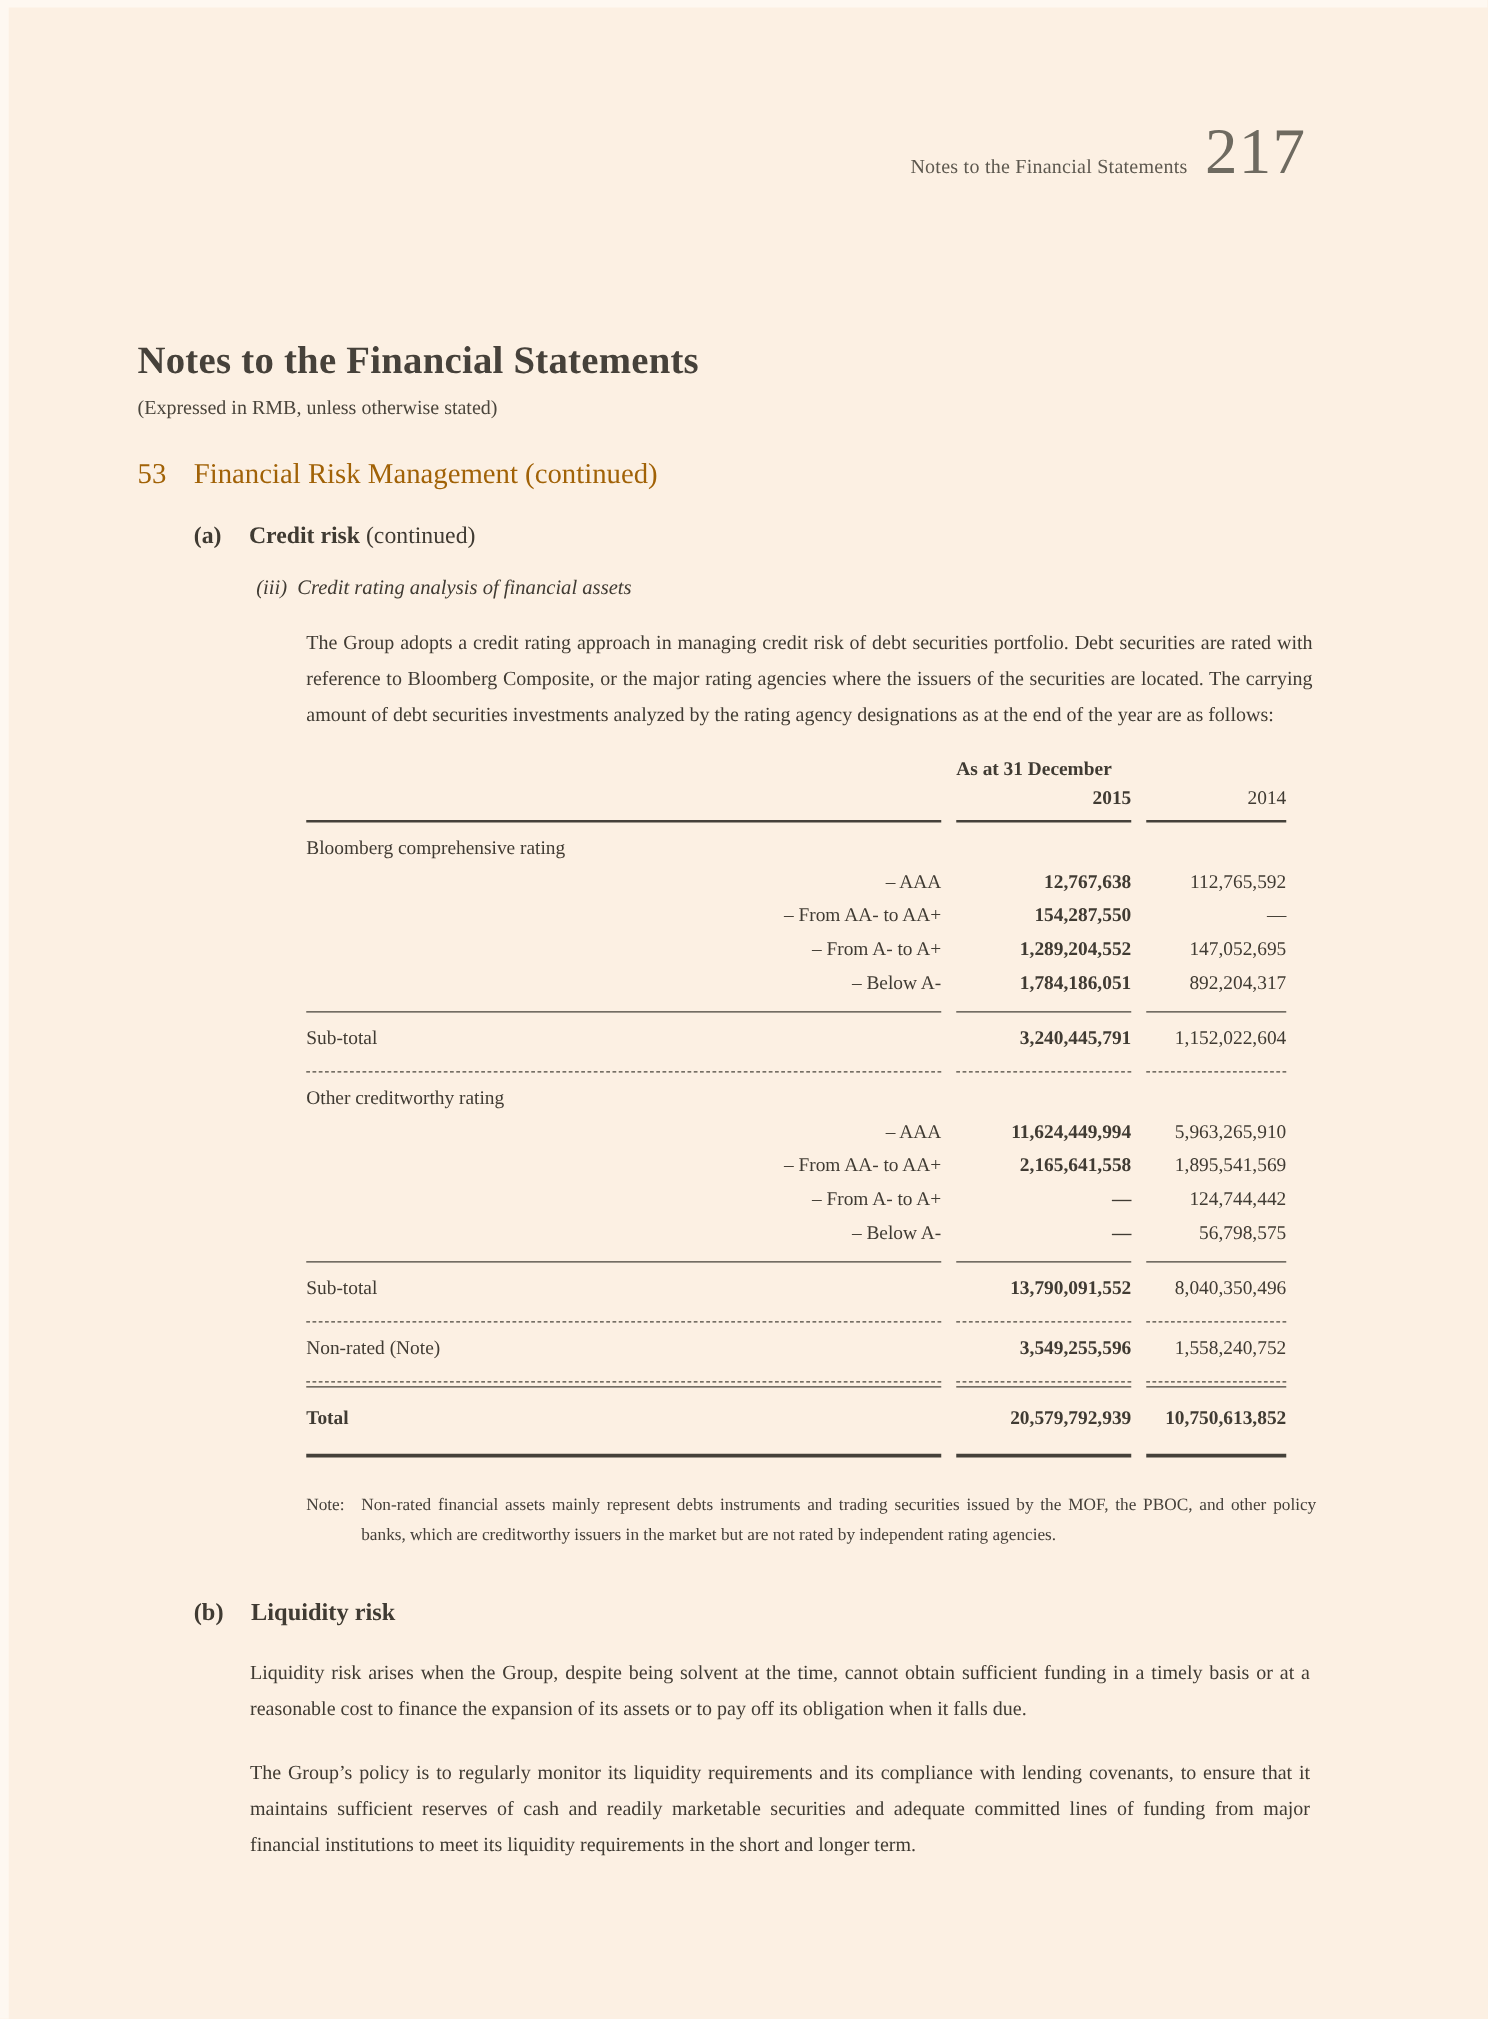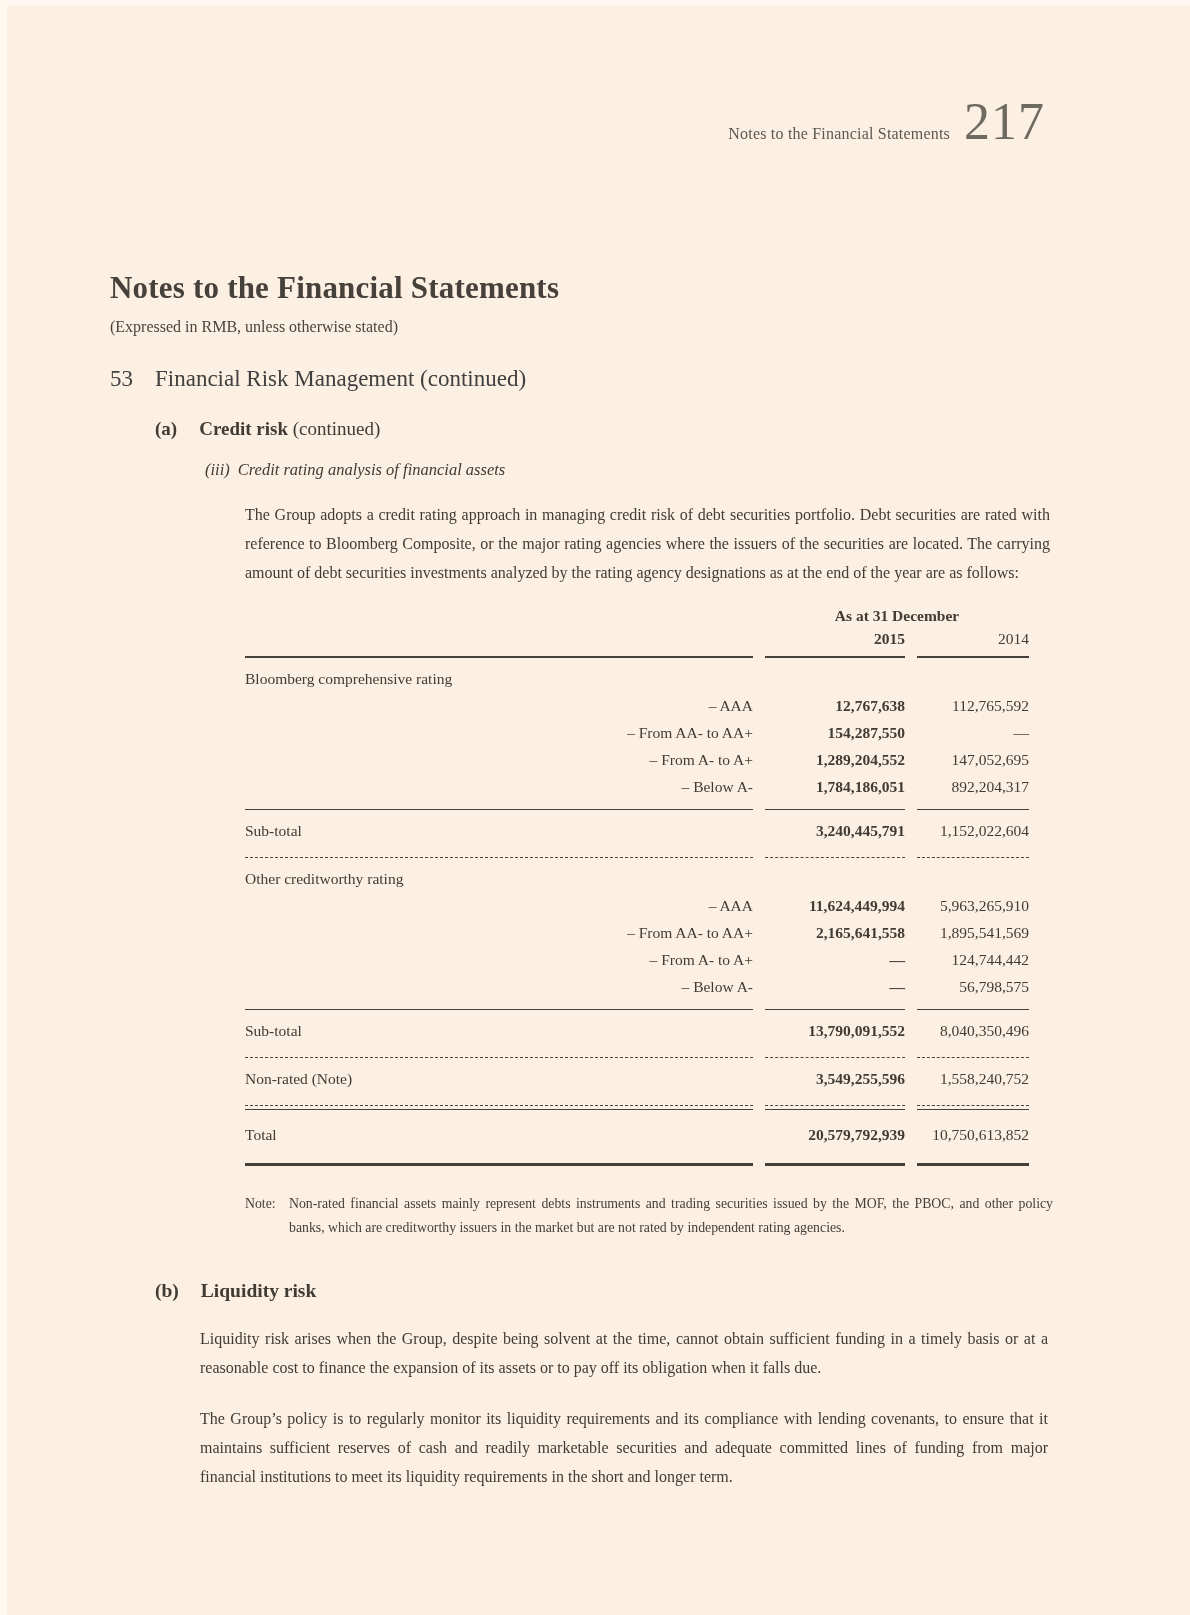--- a/index.html
+++ b/index.html
@@ -59,21 +59,21 @@
   }
   .doc-subtitle {
     margin-top: 12px;
     font-size: 16px;
     color: #4a453c;
   }
 
   .section-heading {
     margin-top: 30px;
     font-size: 23px;
-    color: #404040;
+    color: #a16207;
     display: flex;
     gap: 22px;
   }
 
   .sub-a {
     margin-top: 26px;
     margin-left: 45px;
     display: flex;
     gap: 22px;
     font-size: 19px;
@@ -119,33 +119,32 @@
     overflow: visible;
     white-space: nowrap;
   }
   .col-label { width: 508px; }
   .col-2015  { width: 140px; }
   .col-2014  { width: 112px; }
 
   .c-num { text-align: right; }
   td.c-2015 { font-weight: 700; }
   .c-grouphead {
-    text-align: center;
     font-weight: 700;
     padding-bottom: 2px;
   }
   .row-years td { padding-bottom: 7px; }
   .row-years .c-2015 { font-weight: 700; }
   .row-years .c-2014 { font-weight: 400; }
 
   .row-group td { padding-top: 10px; padding-bottom: 3px; }
   .row-item td  { padding-top: 3px; padding-bottom: 3px; }
   .row-item .c-label { padding-left: 20px; text-align: right; }
   .row-subtotal td { padding-top: 10px; padding-bottom: 8px; }
-  .row-total td { padding-top: 14px; padding-bottom: 10px; }
+  .row-total td { padding-top: 14px; padding-bottom: 10px; font-weight: bold; }
 
   tr.rule td { height: 0; padding: 0; }
   tr.rule-header td { border-bottom: 2px solid #45413a; height: 2px; }
   tr.rule-solid td  { border-bottom: 1.5px solid #45413a; height: 10px; }
   tr.rule-dashed td { border-bottom: 1px dashed #4a453d; height: 9px; }
   tr.rule-solid-tight td { border-bottom: 1.5px solid #45413a; height: 4px; }
   tr.rule-thick td  { border-bottom: 3px solid #45413a; height: 11px; }
 
   
   .table-note {

